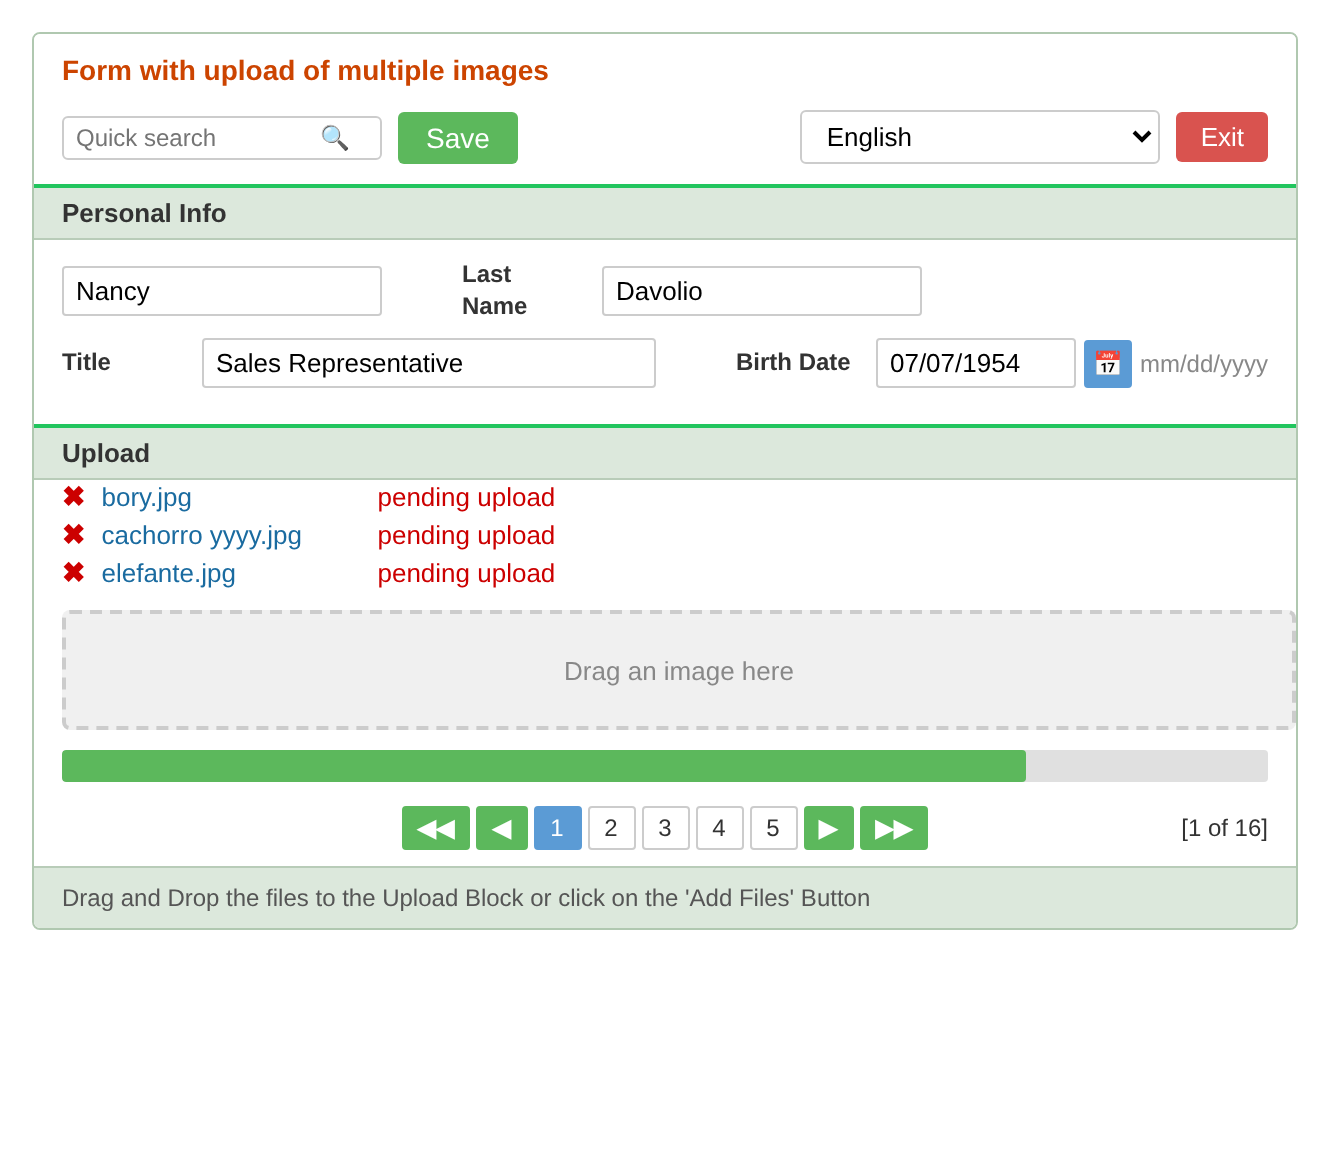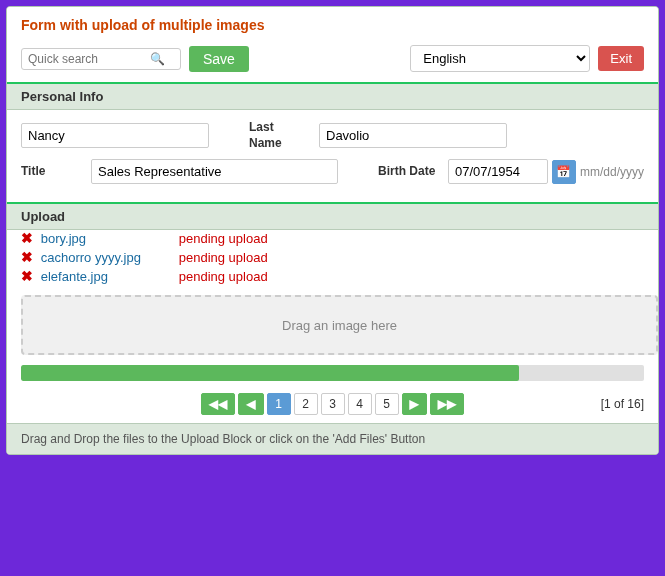--- a/index.html
+++ b/index.html
@@ -7,24 +7,24 @@
       background: #c8dfc8;
       font-family: Arial, sans-serif;
       font-size: 13px;
       display: flex;
       justify-content: center;
       align-items: center;
       min-height: 576px;
       width: 665px;
     }
     .outer-wrapper {
-      background: #6d28d9;
+      background: #ffffff;
       width: 665px;
       min-height: 576px;
-      padding: 6px;
+      padding: 16px;
     }
     .main-panel {
       background: #fff;
       border: 1px solid #b0c8b0;
       border-radius: 4px;
       overflow: hidden;
     }
     .panel-title {
       background: #fff;
       color: #cc4400;
@@ -114,21 +114,21 @@
       width: 60px;
       min-width: 60px;
       font-size: 12px;
       line-height: 1.3;
     }
     .field-input {
       border: 1px solid #ccc;
       border-radius: 2px;
       padding: 4px 6px;
       font-size: 13px;
-      width: 188px;
+      width: 160px;
     }
     .field-input-wide {
       border: 1px solid #ccc;
       border-radius: 2px;
       padding: 4px 6px;
       font-size: 13px;
       width: 280px;
     }
     .right-group {
       display: flex;

